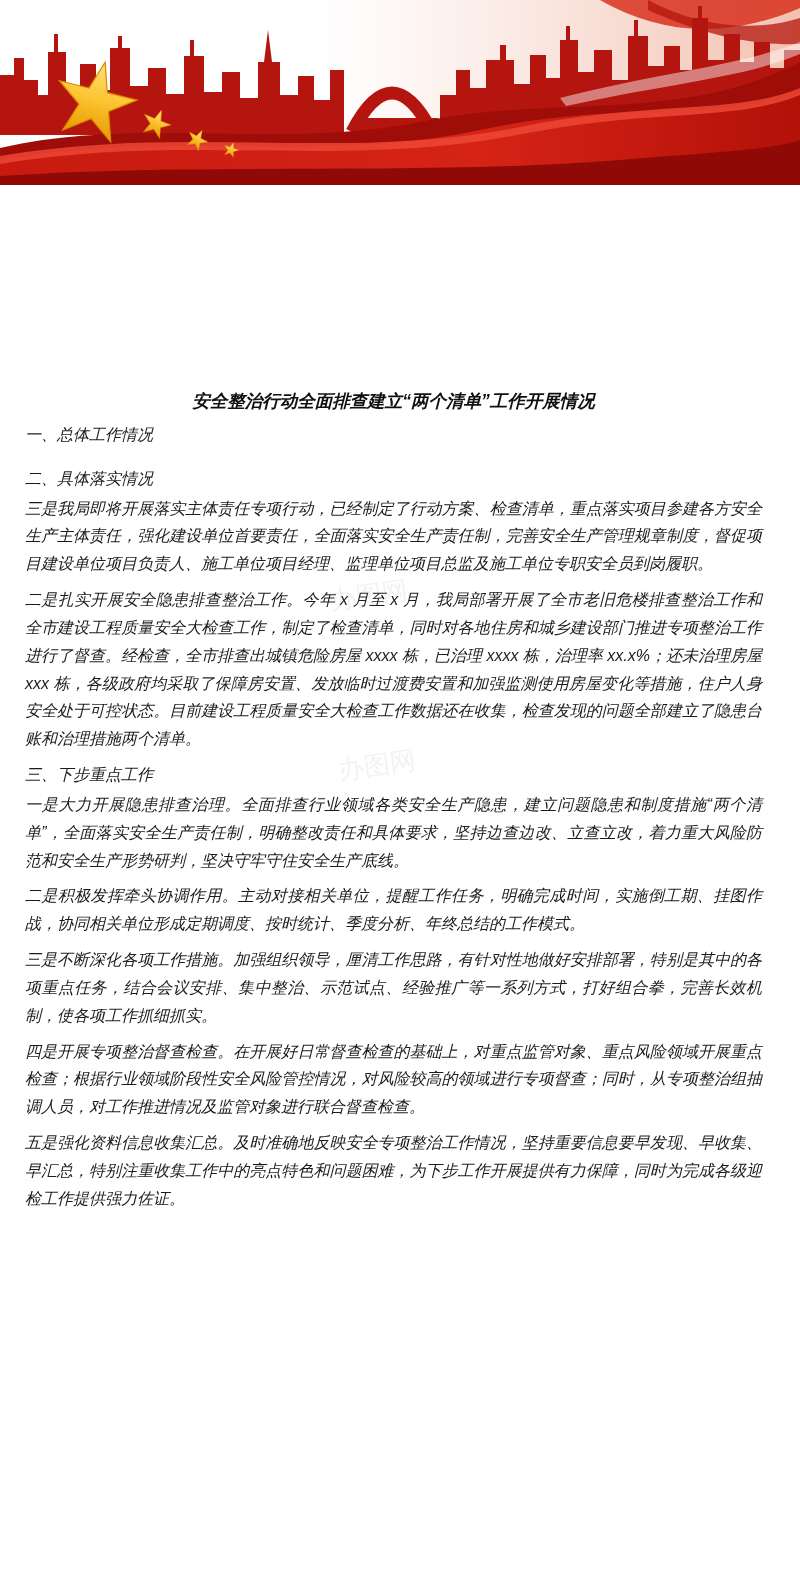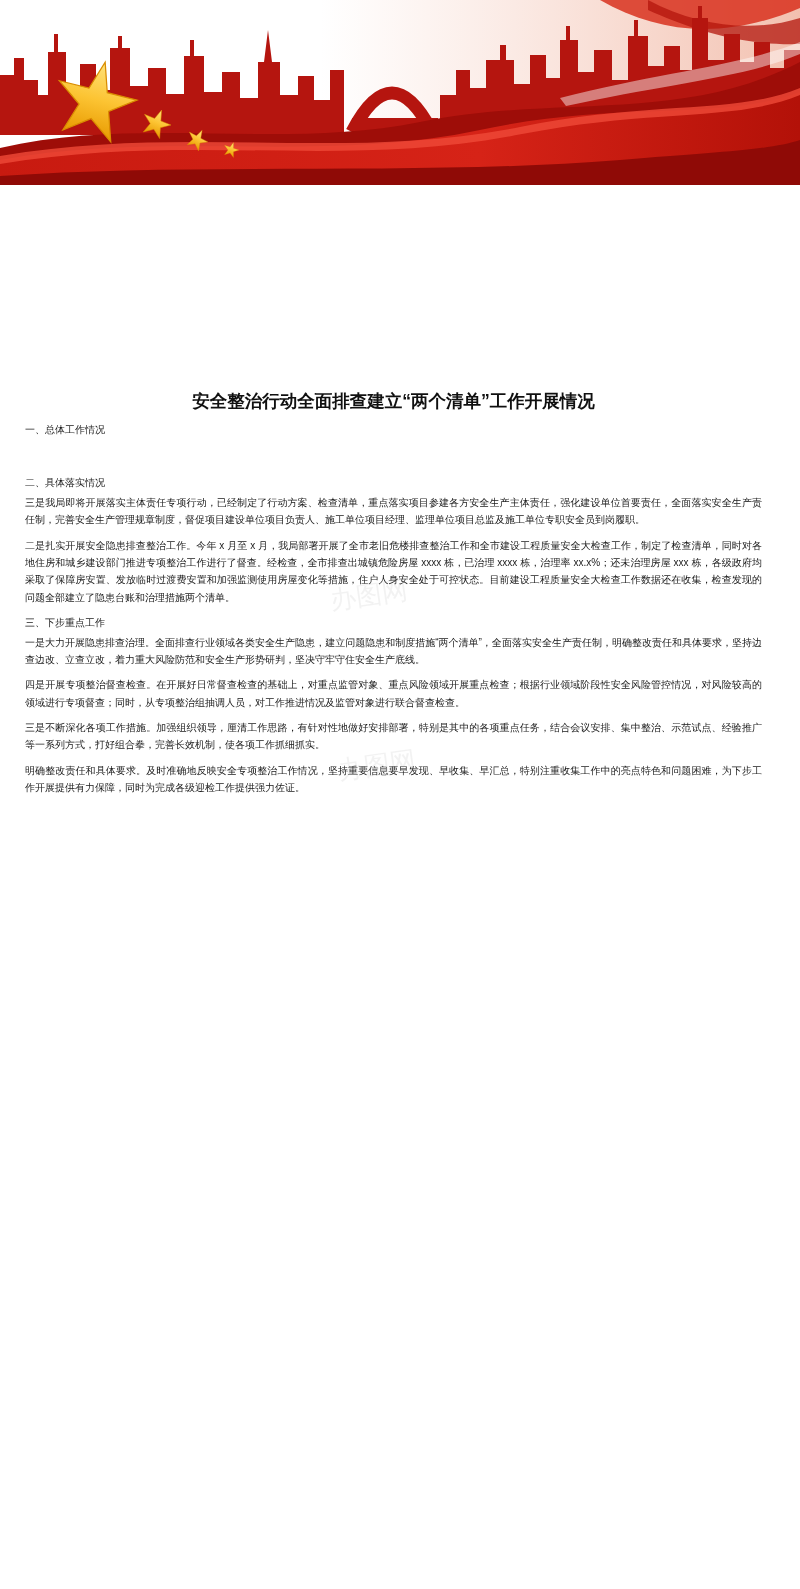--- a/index.html
+++ b/index.html
@@ -12,39 +12,40 @@
     color: #1a1a1a;
   }
   .banner {
     width: 800px;
     height: 185px;
     overflow: hidden;
     line-height: 0;
   }
   .doc {
     padding: 202px 38px 70px 25px;
+    font-style: italic;
   }
   h1.doc-title {
     font-size: 17.5px;
     font-weight: 700;
     text-align: center;
     color: #101010;
     margin: 0 0 6px 0;
     line-height: 1.6;
   }
   .blocks p, .blocks h2 {
-    font-size: 10px;
+    font-size: 16px;
     font-weight: 400;
     line-height: 1.74;
     text-align: justify;
     color: #1b1b1b;
     margin: 0 0 8px 0;
   }
   .blocks h2 { margin: 0 0 2px 0; }
-  .blocks .gap-before { margin-top: 36px; }
+  .blocks .gap-before { margin-top: 16px; }
   .watermark {
     position: absolute;
     font-size: 26px;
     color: #7a7a7a;
     opacity: 0.09;
     transform: rotate(-8deg);
     pointer-events: none;
     user-select: none;
   }
   .wm1 { top: 578px; left: 330px; }
@@ -107,22 +108,23 @@
 
   <main class="doc">
     <h1 class="doc-title">安全整治行动全面排查建立“两个清单”工作开展情况</h1>
     <div class="blocks" id="blocks">
         <h2>一、总体工作情况</h2>
         <h2 class="gap-before">二、具体落实情况</h2>
         <p>三是我局即将开展落实主体责任专项行动，已经制定了行动方案、检查清单，重点落实项目参建各方安全生产主体责任，强化建设单位首要责任，全面落实安全生产责任制，完善安全生产管理规章制度，督促项目建设单位项目负责人、施工单位项目经理、监理单位项目总监及施工单位专职安全员到岗履职。</p>
         <p>二是扎实开展安全隐患排查整治工作。今年 x 月至 x 月，我局部署开展了全市老旧危楼排查整治工作和全市建设工程质量安全大检查工作，制定了检查清单，同时对各地住房和城乡建设部门推进专项整治工作进行了督查。经检查，全市排查出城镇危险房屋 xxxx 栋，已治理 xxxx 栋，治理率 xx.x%；还未治理房屋 xxx 栋，各级政府均采取了保障房安置、发放临时过渡费安置和加强监测使用房屋变化等措施，住户人身安全处于可控状态。目前建设工程质量安全大检查工作数据还在收集，检查发现的问题全部建立了隐患台账和治理措施两个清单。</p>
         <h2>三、下步重点工作</h2>
         <p>一是大力开展隐患排查治理。全面排查行业领域各类安全生产隐患，建立问题隐患和制度措施“两个清单”，全面落实安全生产责任制，明确整改责任和具体要求，坚持边查边改、立查立改，着力重大风险防范和安全生产形势研判，坚决守牢守住安全生产底线。</p>
+        <p>二是积极发挥牵头协调作用。主动对接相关单位，提醒工作任务，明确完成时间，实施倒工期、挂图作战，协同相关单位形成定期调度、按时统计、季度分析、年终总结的工作模式。</p>
+        <p>三是不断深化各项工作措施。加强组织领导，厘清工作思路，有针对性地做好安排部署，特别是其中的各项重点任务，结合会议安排、集中整治、示范试点、经验推广等一系列方式，打好组合拳，完善长效机制，使各项工作抓细抓实。</p>
         <p>四是开展专项整治督查检查。在开展好日常督查检查的基础上，对重点监管对象、重点风险领域开展重点检查；根据行业领域阶段性安全风险管控情况，对风险较高的领域进行专项督查；同时，从专项整治组抽调人员，对工作推进情况及监管对象进行联合督查检查。</p>
-        <p>三是不断深化各项工作措施。加强组织领导，厘清工作思路，有针对性地做好安排部署，特别是其中的各项重点任务，结合会议安排、集中整治、示范试点、经验推广等一系列方式，打好组合拳，完善长效机制，使各项工作抓细抓实。</p>
-        <p>明确整改责任和具体要求。及时准确地反映安全专项整治工作情况，坚持重要信息要早发现、早收集、早汇总，特别注重收集工作中的亮点特色和问题困难，为下步工作开展提供有力保障，同时为完成各级迎检工作提供强力佐证。</p>
+        <p>五是强化资料信息收集汇总。及时准确地反映安全专项整治工作情况，坚持重要信息要早发现、早收集、早汇总，特别注重收集工作中的亮点特色和问题困难，为下步工作开展提供有力保障，同时为完成各级迎检工作提供强力佐证。</p>
       </div>
   </main>
 
   <div class="watermark wm1">办图网</div>
   <div class="watermark wm2">办图网</div>
 
 </div>
 
 </body></html>

